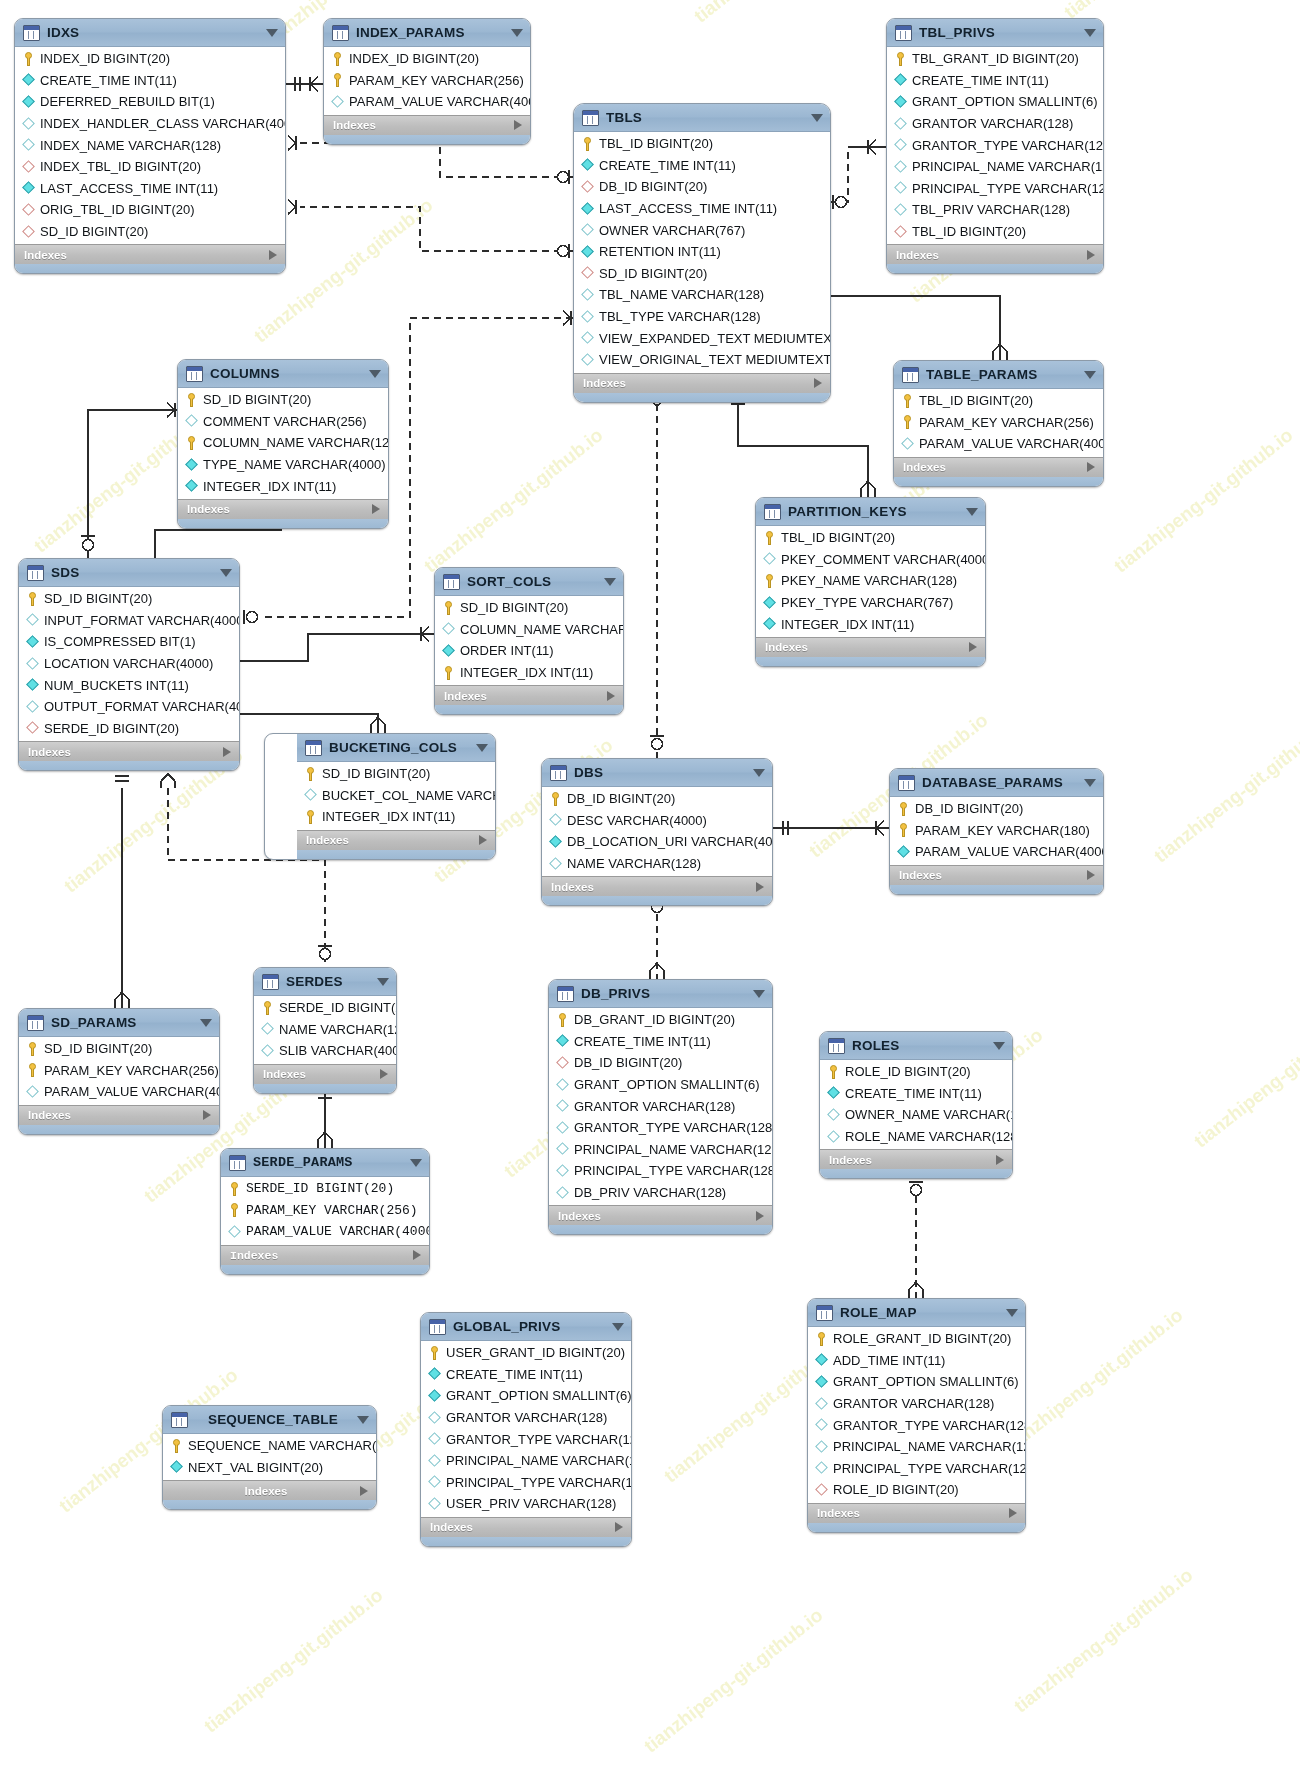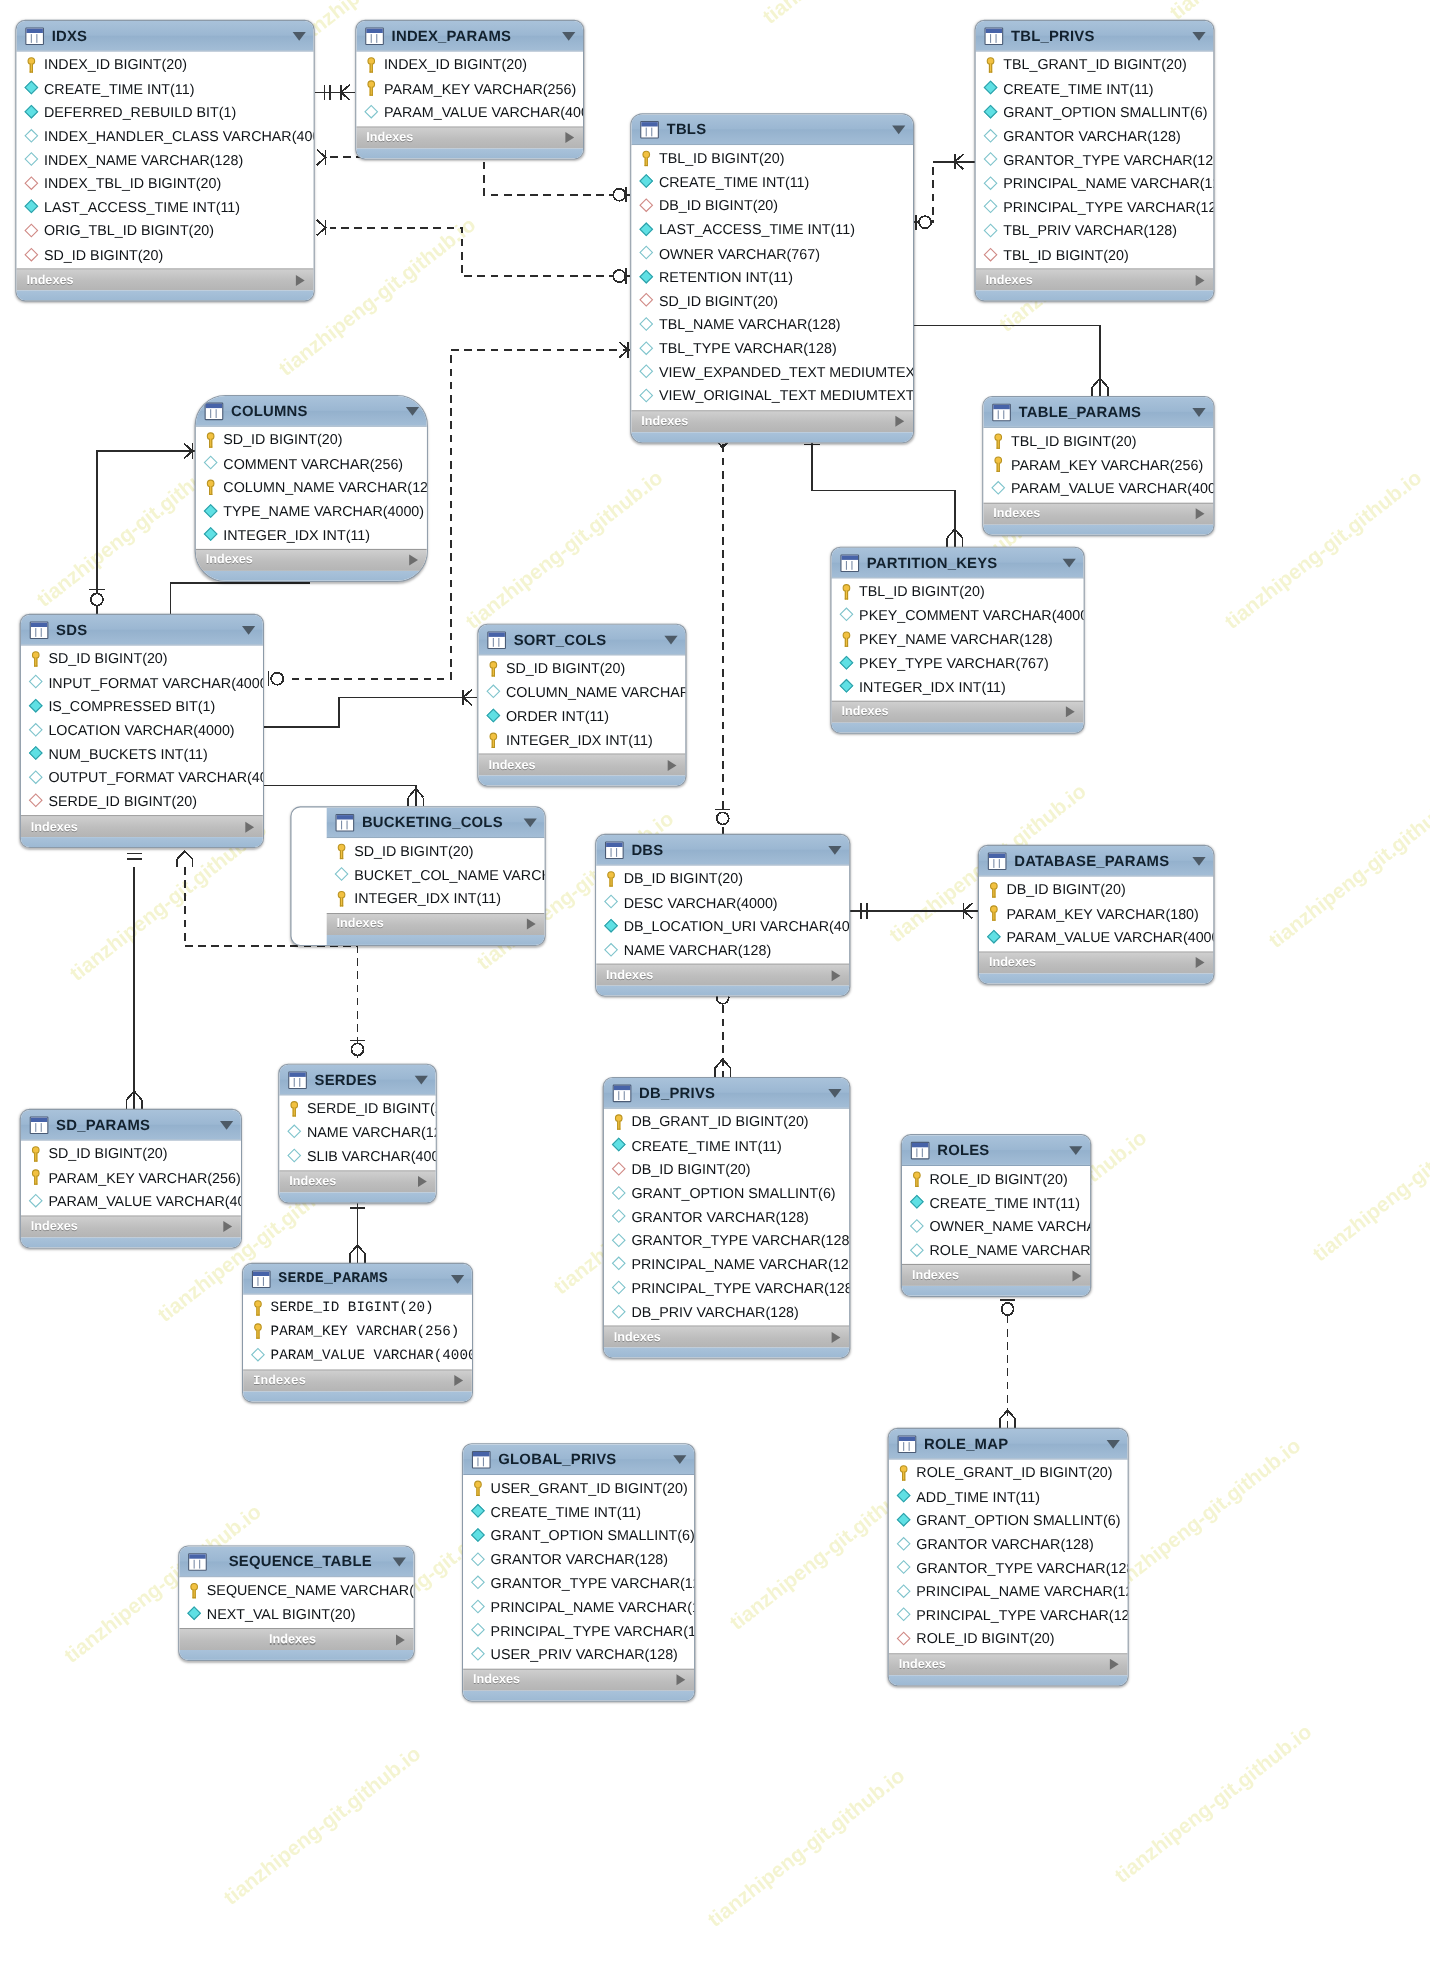--- a/index.html
+++ b/index.html
@@ -547,21 +547,21 @@
             </span>
             <span>TBL_ID BIGINT(20)</span>
           </div>
         </div>
         <div class="ent-foot">
           <span class="foot-label">Indexes</span>
           <span class="foot-arrow"></span>
         </div>
         <div class="ent-strip"></div>
       </div>
-      <div class="entity" style="left: 177px; top: 359px; width: 212px; border-radius: 28px;">
+      <div class="entity" style="left: 177px; top: 359px; width: 212px;">
         <div class="ent-head">
           <span class="tbl-ico"></span>
           <span class="ent-title">COLUMNS</span>
           <span class="caret"></span>
         </div>
         <div class="ent-body">
           <div class="field">
             <span class="f-ico ico-key"></span>
             <span>SD_ID BIGINT(20)</span>
           </div>
@@ -931,21 +931,21 @@
             </span>
             <span>DB_PRIV VARCHAR(128)</span>
           </div>
         </div>
         <div class="ent-foot">
           <span class="foot-label">Indexes</span>
           <span class="foot-arrow"></span>
         </div>
         <div class="ent-strip"></div>
       </div>
-      <div class="entity" style="left: 819px; top: 1031px; width: 173px;">
+      <div class="entity" style="left: 819px; top: 1031px; width: 194px;">
         <div class="ent-head">
           <span class="tbl-ico"></span>
           <span class="ent-title">ROLES</span>
           <span class="caret"></span>
         </div>
         <div class="ent-body">
           <div class="field">
             <span class="f-ico ico-key"></span>
             <span>ROLE_ID BIGINT(20)</span>
           </div>

